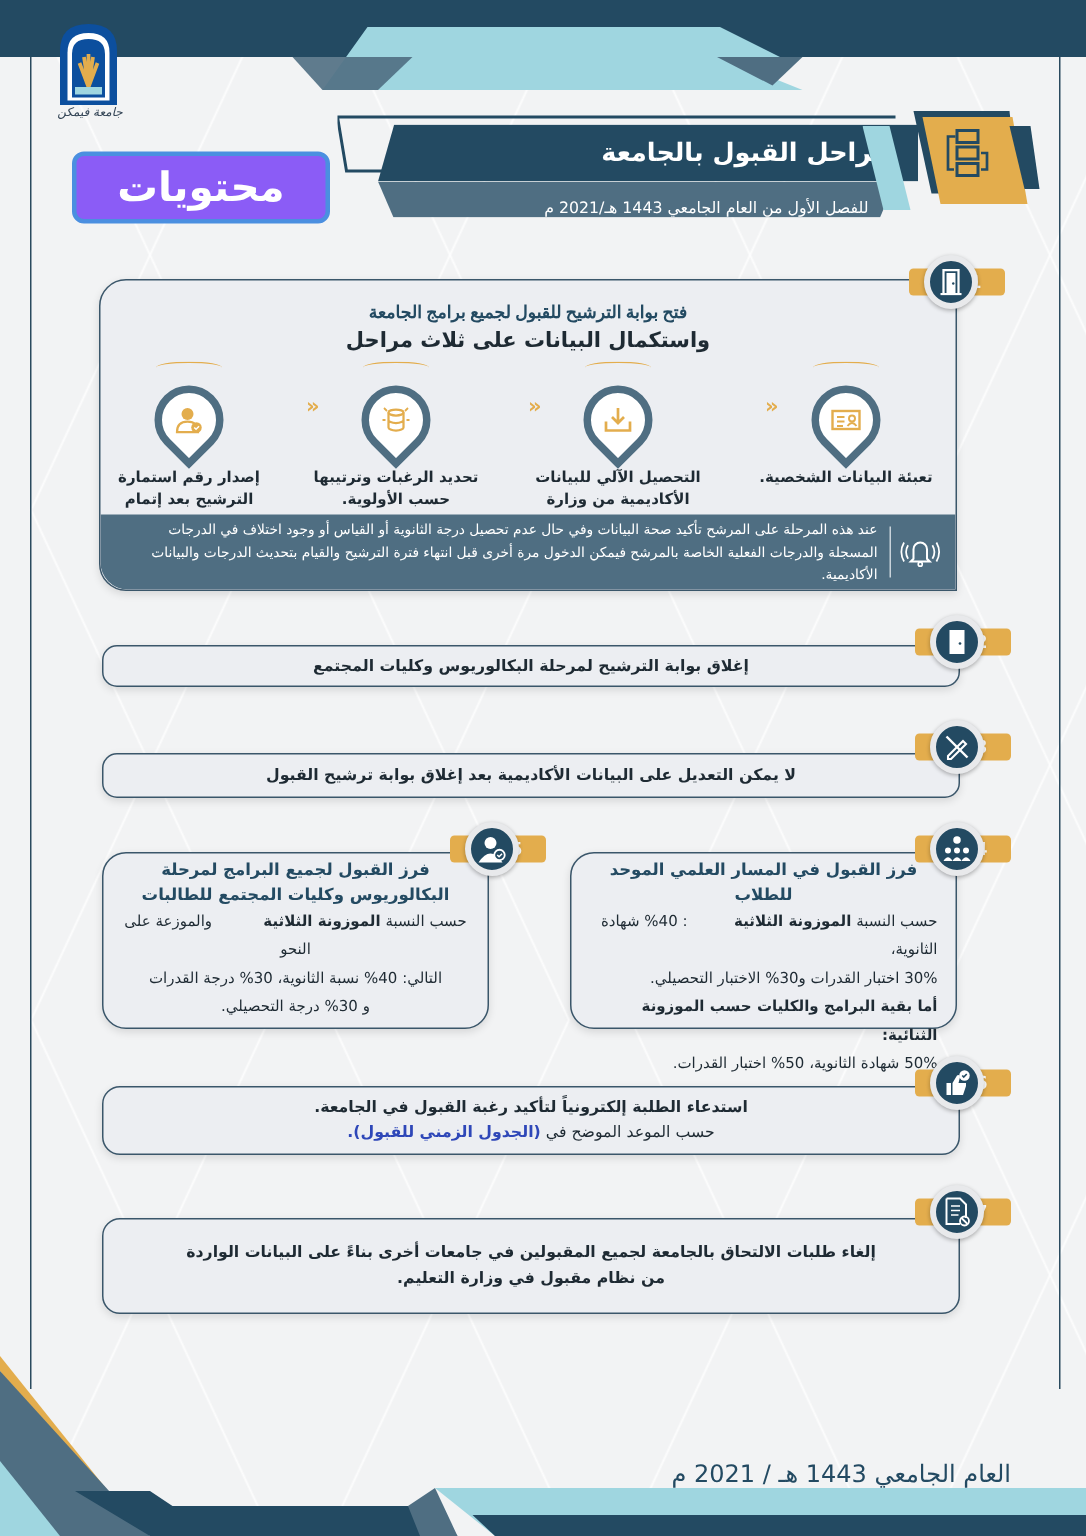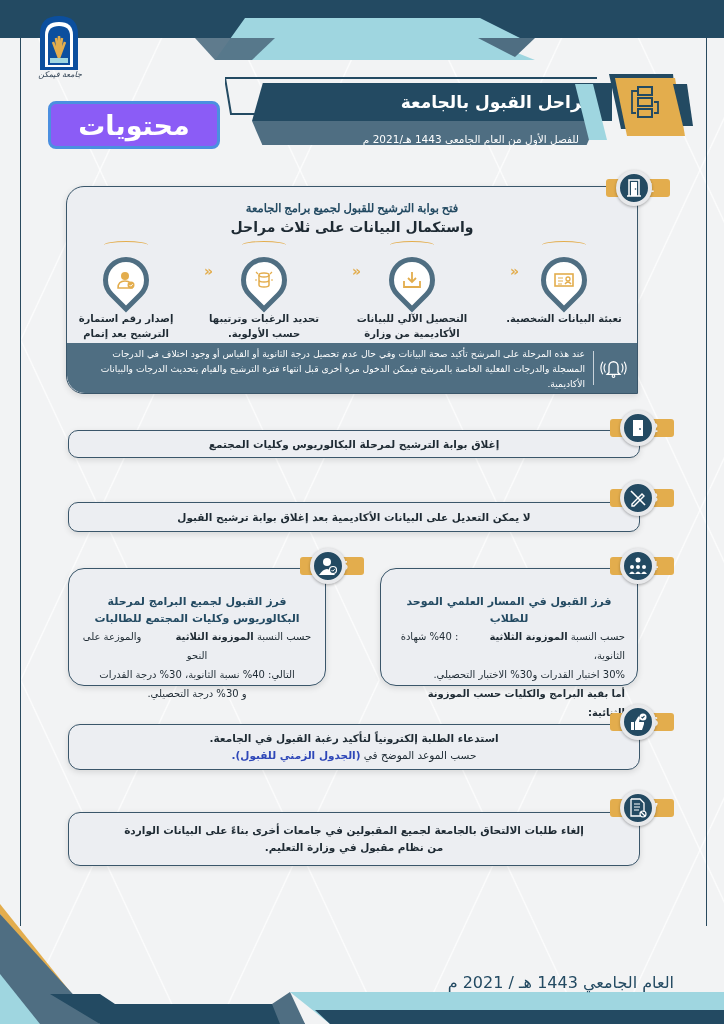--- a/index.html
+++ b/index.html
@@ -90,21 +90,21 @@
     position: absolute; left: 0; bottom: 0; width: 100%; height: 50px; background: #4f6e82;
     display: flex; align-items: center; padding: 0 10px 0 12px; border-radius: 0 0 0 18px;
   }
   .note-icon { width: 34px; height: 34px; flex-shrink: 0; border-left: 1px solid #c9d3da; padding-left: 6px; margin-left: 8px; display: flex; align-items:center; justify-content:center; }
   .note-text { color: #fff; font-size: 9.2px; line-height: 15px; }
 
   .single-card { left: 68px; width: 572px; display: flex; align-items: center; justify-content: center; text-align: center; }
   .single-text { font-size: 10.5px; font-weight: bold; color: #1e2a33; line-height: 17px; }
   .link-blue { color: #2e47b8; font-weight: bold; }
 
-  .half-card { top: 568px; height: 118px; padding: 24px 12px; text-align: center; }
+  .half-card { top: 568px; height: 118px; padding: 2px 12px; text-align: center; }
   .half-title { color: #234a62; font-size: 11px; font-weight: bold; line-height: 17px; }
   .half-body { font-size: 10px; color: #1e2a33; line-height: 19px; }
   .half-body b { font-weight: bold; margin-left: 31px; }
 
   
   .footer { position: absolute; left: 0; bottom: 0; width: 724px; height: 120px; z-index: 6; }
   .footer-text {
     position: absolute; right: 50px; bottom: 32px; font-size: 16px; color: #234a62; z-index: 8; font-weight: normal;
   }
 </style>
@@ -316,21 +316,21 @@
   <div class="badge-circle">
       <svg width="20" height="20" viewBox="0 0 20 20">
         <path d="M3 10h3v8H3z M7 18h7l2-6v-2h-5l1-4c0-1-1-2-2-1L7 10z" fill="#fff"></path>
         <circle cx="15" cy="5" r="3.5" fill="#fff"></circle>
         <path d="M13.5 5l1 1 2-2" stroke="#234a62" stroke-width="1.1" fill="none"></path>
       </svg>
     </div>
   <div class="badge-tab right">6</div>
 </div>
 
-<div class="card single-card" style="top:812px; height:54px; border-radius:12px; flex-direction:column;">
+<div class="card single-card" style="top:812px; height:64px; border-radius:12px; flex-direction:column;">
   <div class="single-text">إلغاء طلبات الالتحاق بالجامعة لجميع المقبولين في جامعات أخرى بناءً على البيانات الواردة</div>
   <div class="single-text">من نظام مقبول في وزارة التعليم.</div>
 </div>
 <div class="badge" style="left:620px; top:790px;">
   <div class="badge-tab left"></div>
   <div class="badge-circle">
       <svg width="18" height="20" viewBox="0 0 18 20">
         <path d="M2 1h9l4 4v9" fill="none" stroke="#fff" stroke-width="1.3"></path>
         <path d="M2 1v17h9" fill="none" stroke="#fff" stroke-width="1.3"></path>
         <path d="M5 6h6M5 9h6M5 12h5" stroke="#fff" stroke-width="1.1"></path>

